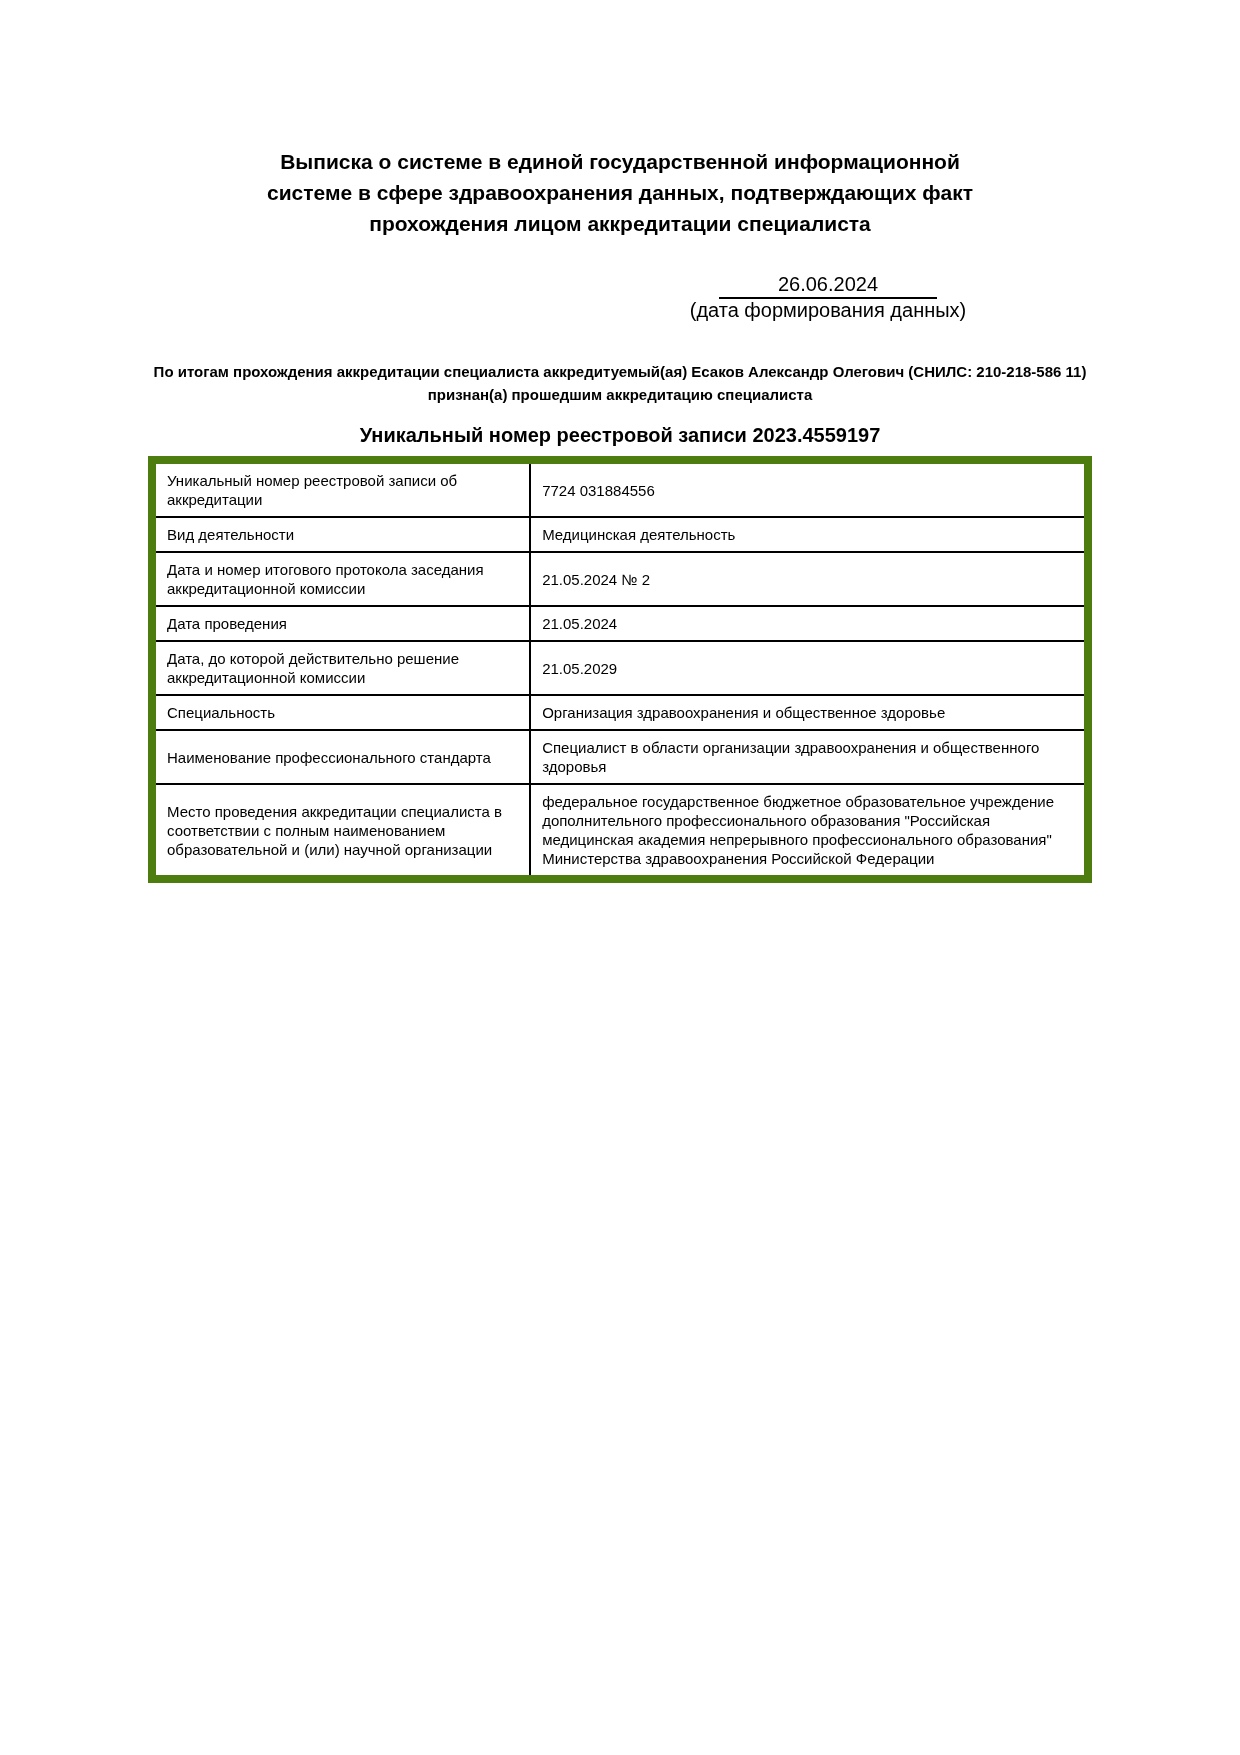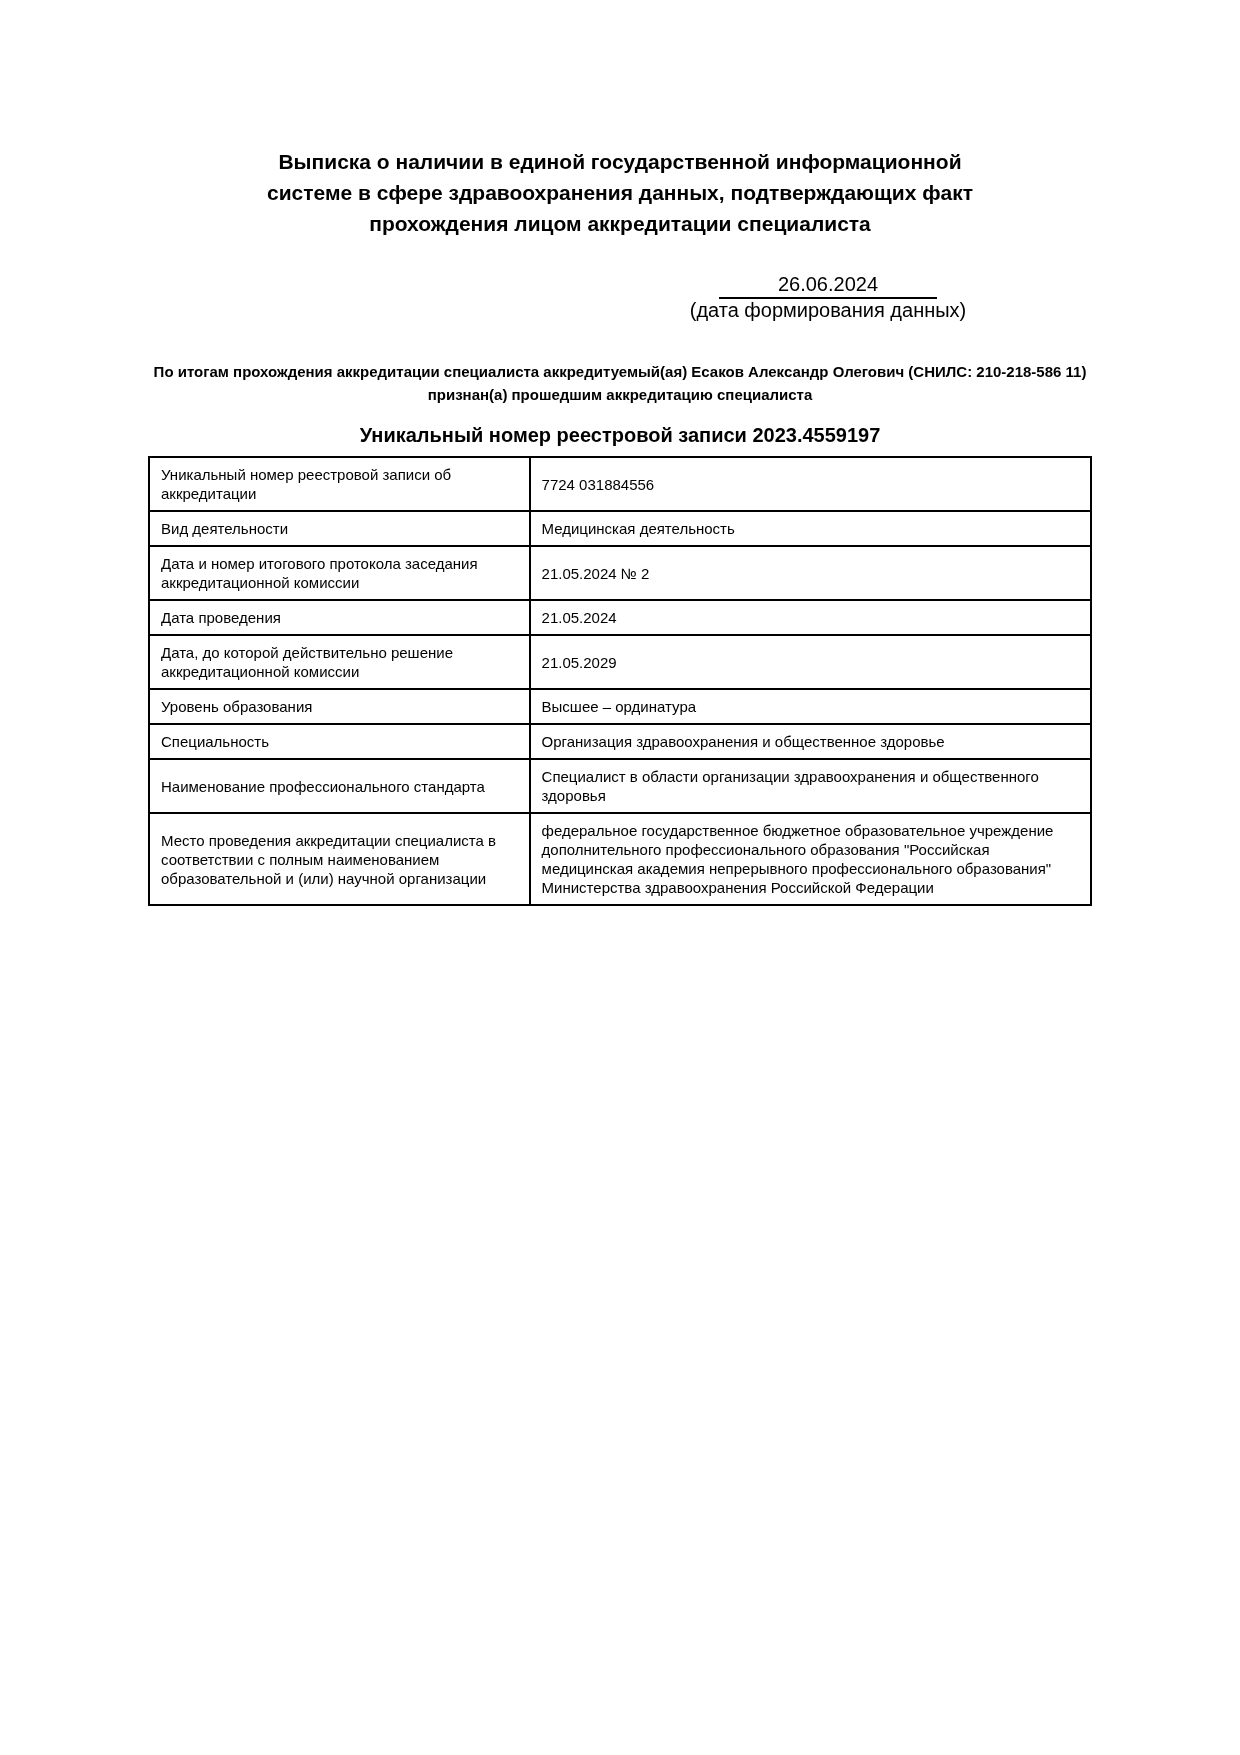--- a/index.html
+++ b/index.html
@@ -67,41 +67,41 @@
     text-align: center;
     font-size: 20px;
     font-weight: bold;
     line-height: 24px;
   }
 
   table.acc {
     width: 100%;
     margin-top: 9px;
     border-collapse: collapse;
-    border: 2px solid #4d7c0f;
+    border: 8px solid #4d7c0f;
     table-layout: fixed;
   }
   table.acc td {
     border: 2px solid #000;
     font-size: 15px;
     line-height: 19px;
     vertical-align: middle;
     padding: 7px 10px 7px 11px;
     word-wrap: break-word;
   }
   table.acc td.label-cell { width: 40.4%; }
   table.acc td.value-cell { padding-right: 6px; }
 </style>
 </head>
 <body>
 
 <div class="page">
 
   <h1 class="doc-title">
-    <span class="title-line">Выписка о наличии в единой государственной информационной</span>
+    <span class="title-line">Выписка о системе в единой государственной информационной</span>
     <span class="title-line">системе в сфере здравоохранения данных, подтверждающих факт</span>
     <span class="title-line">прохождения лицом аккредитации специалиста</span>
   </h1>
 
   <div class="date-block">
     <div class="date-value">26.06.2024</div>
     <div class="date-caption">(дата формирования данных)</div>
   </div>
 
   <p class="intro">
@@ -128,24 +128,20 @@
         </tr>
         <tr>
           <td class="label-cell">Дата проведения</td>
           <td class="value-cell">21.05.2024</td>
         </tr>
         <tr>
           <td class="label-cell">Дата, до которой действительно решение аккредитационной комиссии</td>
           <td class="value-cell">21.05.2029</td>
         </tr>
         <tr>
-          <td class="label-cell">Уровень образования</td>
-          <td class="value-cell">Высшее – ординатура</td>
-        </tr>
-        <tr>
           <td class="label-cell">Специальность</td>
           <td class="value-cell">Организация здравоохранения и общественное здоровье</td>
         </tr>
         <tr>
           <td class="label-cell">Наименование профессионального стандарта</td>
           <td class="value-cell">Специалист в области организации здравоохранения и общественного здоровья</td>
         </tr>
         <tr>
           <td class="label-cell">Место проведения аккредитации специалиста в соответствии с полным наименованием образовательной и (или) научной организации</td>
           <td class="value-cell">федеральное государственное бюджетное образовательное учреждение дополнительного профессионального образования "Российская медицинская академия непрерывного профессионального образования" Министерства здравоохранения Российской Федерации</td>

